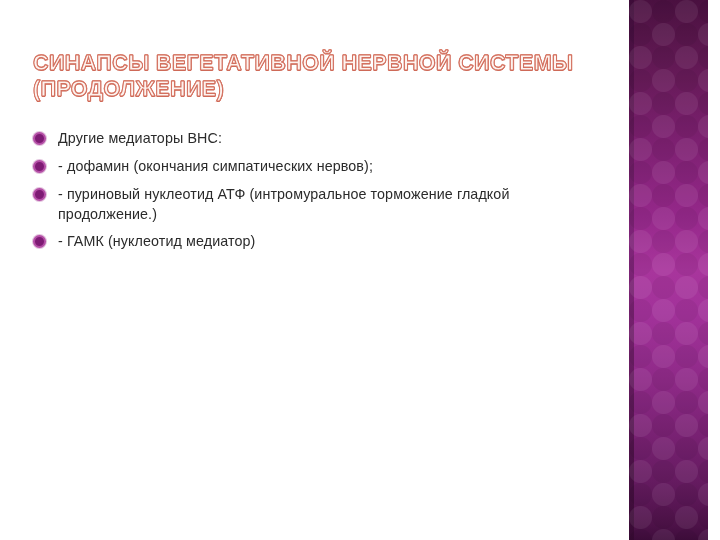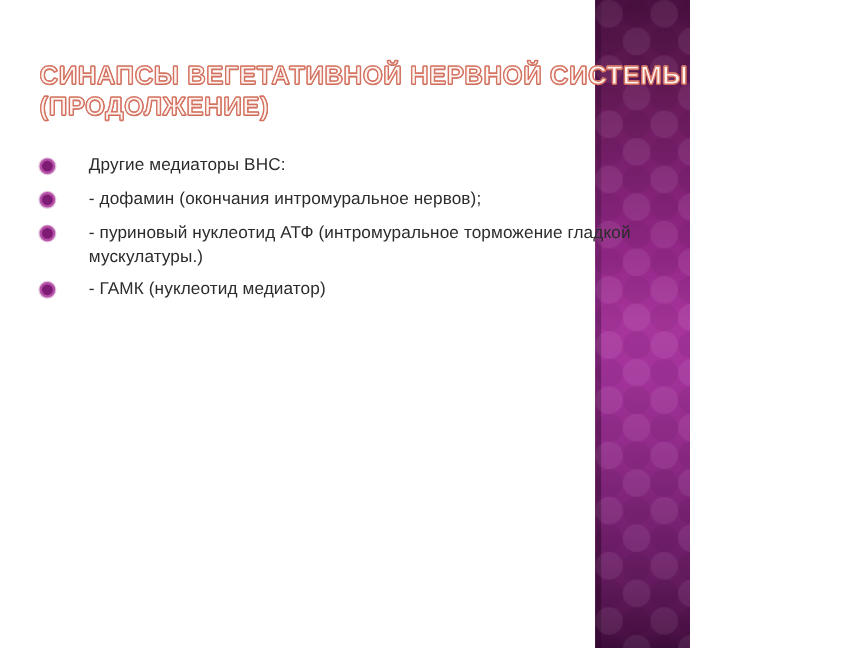--- a/index.html
+++ b/index.html
@@ -7,21 +7,21 @@
     margin: 0;
     padding: 0;
     background: #ffffff;
   }
   body {
     font-family: "Liberation Sans", "DejaVu Sans", sans-serif;
   }
 
   .slide {
     position: relative;
-    width: 575px;
+    width: 708px;
     height: 540px;
     background: #ffffff;
     overflow: hidden;
   }
 
   
   .deco-band {
     position: absolute;
     top: 0;
     right: 0;
@@ -100,21 +100,20 @@
   .bullets {
     position: absolute;
     left: 33px;
     top: 128px;
     width: 560px;
   }
   .bullet-row {
     display: flex;
     align-items: flex-start;
     margin-bottom: 7px;
-    gap: 16px;
   }
   .bullet-marker {
     flex: 0 0 auto;
     width: 25px;
     padding-top: 3px;
     font-size: 12px;
     line-height: 18px;
     color: #9c2d8e;
     text-align: left;
   }
@@ -151,27 +150,27 @@
 
   <div class="bullets">
 
     <div class="bullet-row">
       <span class="bullet-marker"><span class="ring"></span></span>
       <span class="bullet-text">Другие медиаторы ВНС:</span>
     </div>
 
     <div class="bullet-row">
       <span class="bullet-marker"><span class="ring"></span></span>
-      <span class="bullet-text">- дофамин (окончания интромуральное нервов);</span>
+      <span class="bullet-text">- дофамин (окончания симпатических нервов);</span>
     </div>
 
 
     <div class="bullet-row">
       <span class="bullet-marker"><span class="ring"></span></span>
-      <span class="bullet-text">- пуриновый нуклеотид АТФ (интромуральное торможение гладкой мускулатуры.)</span>
+      <span class="bullet-text">- пуриновый нуклеотид АТФ (интромуральное торможение гладкой продолжение.)</span>
     </div>
 
     <div class="bullet-row">
       <span class="bullet-marker"><span class="ring"></span></span>
       <span class="bullet-text">- ГАМК (нуклеотид медиатор)</span>
     </div>
 
   </div>
 
 </div>

